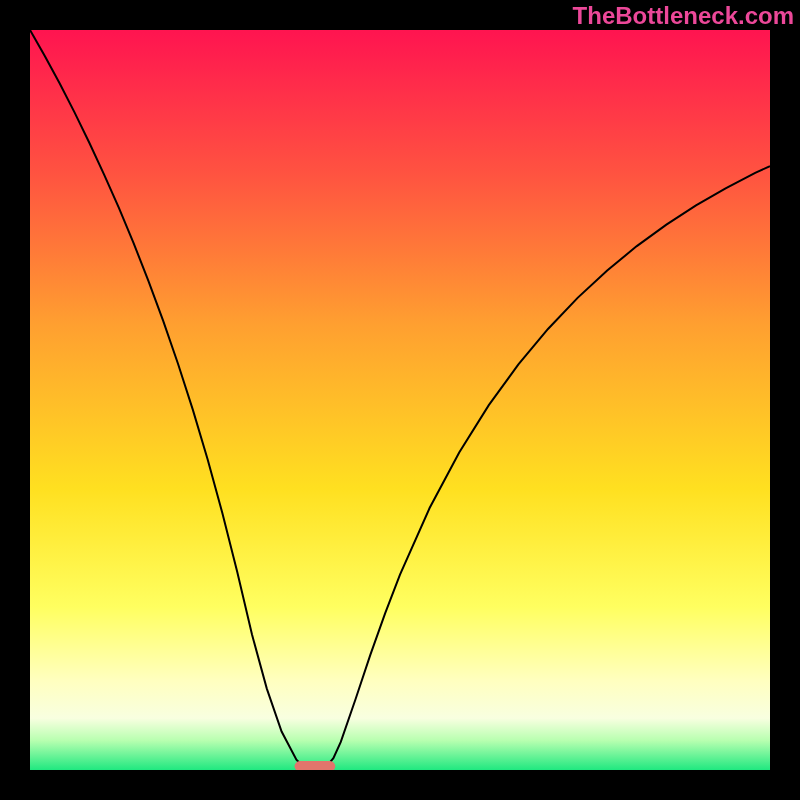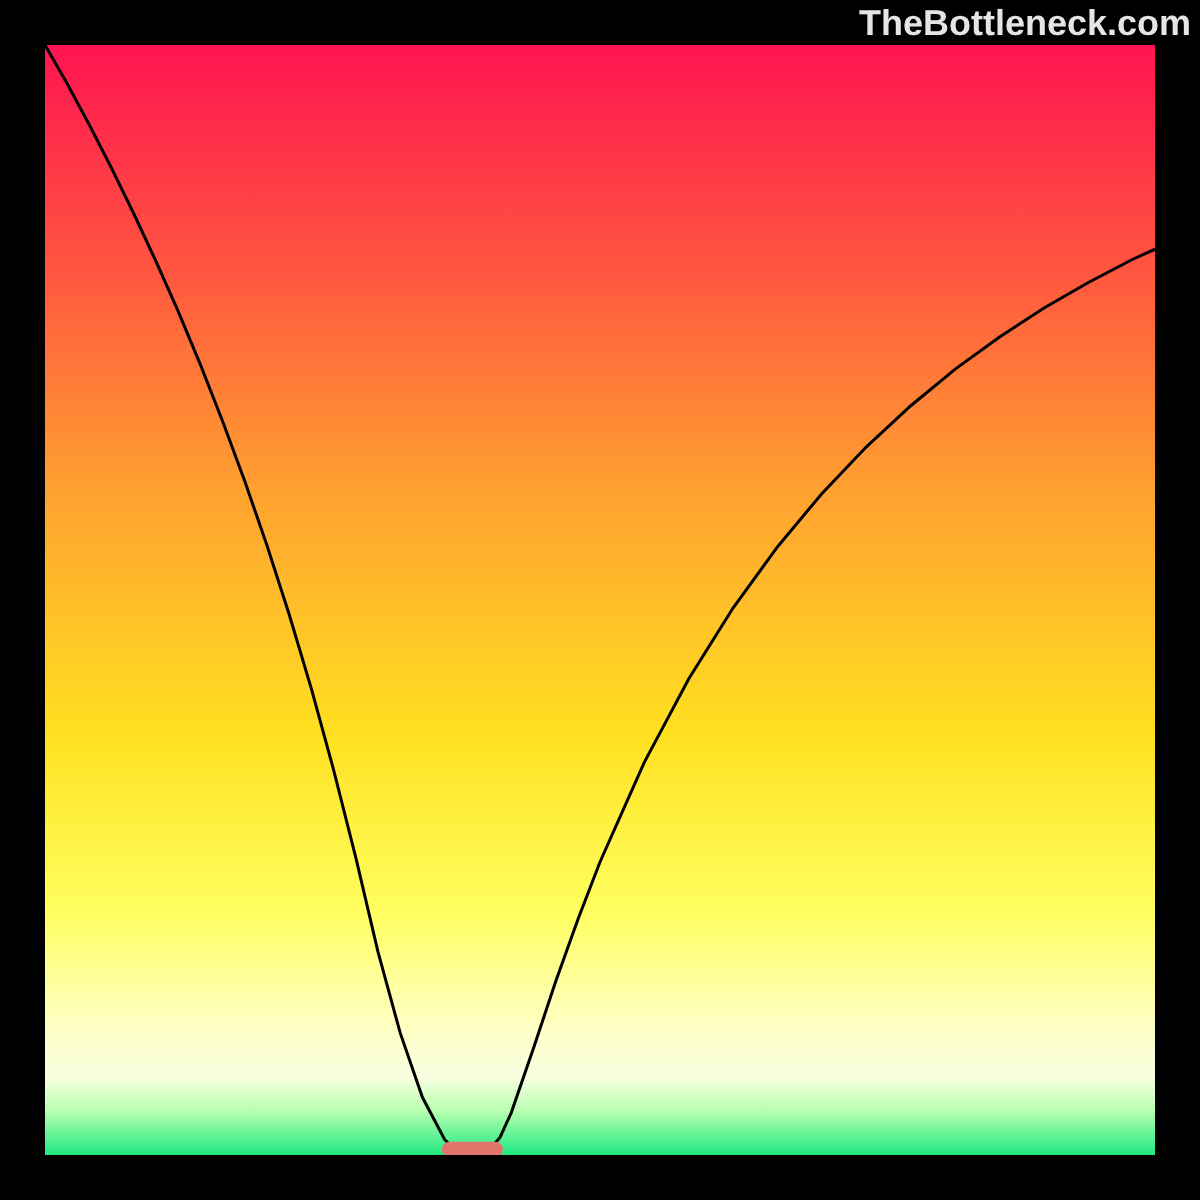--- a/index.html
+++ b/index.html
@@ -37,21 +37,21 @@
   .plot-content {
     position: absolute;
     inset: 0;
     width: 100%;
     height: 100%;
   }
   .watermark {
     position: absolute;
     font-family: Arial, Helvetica, sans-serif;
     font-weight: bold;
-    color: #e5e5e5;
+    color: #ec4899;
     white-space: nowrap;
   }
 </style>
 </head>
 <body>
 
 <div class="frame">
 
   <div class="plot-area" id="plot-area" style="left: 30px; top: 30px; width: 740px; height: 740px;">
     <svg class="plot-content" id="plot-svg" viewBox="0 0 100 100" preserveAspectRatio="none">

